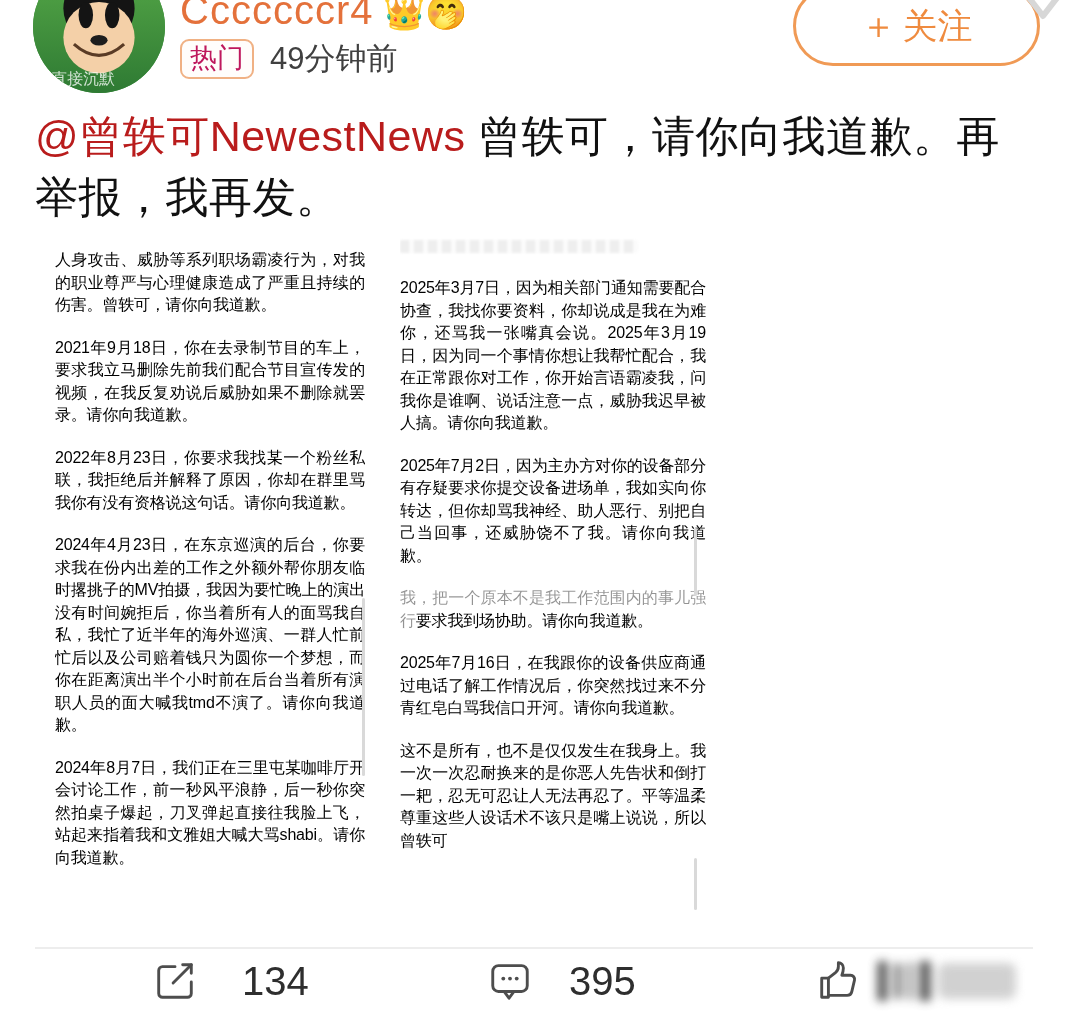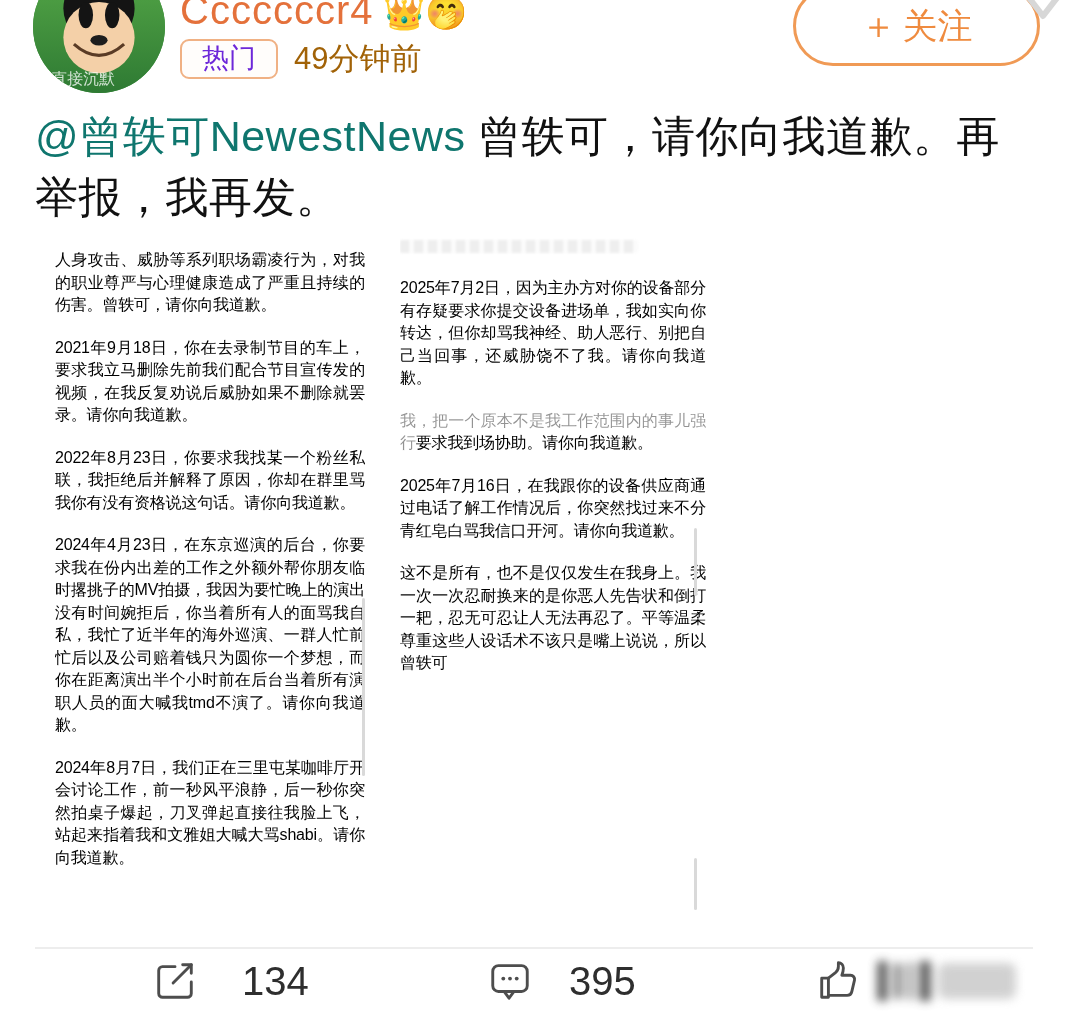--- a/index.html
+++ b/index.html
@@ -13,40 +13,40 @@
   .avatar{
     position:absolute;left:33px;top:-39px;width:132px;height:132px;border-radius:50%;
     overflow:hidden;background:#3d8f3d;
   }
   .avatar svg{display:block;width:100%;height:100%;}
   .username-row{position:absolute;left:180px;top:-12px;white-space:nowrap;}
   .username{font-size:40px;font-weight:500;color:#e4713b;letter-spacing:1px;}
   .user-emojis{font-size:34px;margin-left:10px;}
   .meta-row{position:absolute;left:180px;top:38px;display:flex;align-items:center;gap:16px;}
   .hot-badge{
-    font-size:27px;color:#6d28d9;border:2px solid #f0b184;border-radius:9px;
-    padding:1px 20px 3px;background:#fffdfb;line-height:1.2;
+    font-size:27px;color:#be185d;border:2px solid #f0b184;border-radius:9px;
+    padding:1px 8px 3px;background:#fffdfb;line-height:1.2;
   }
-  .timestamp{font-size:31px;color:#a16207;text-align:right;}
+  .timestamp{font-size:31px;color:#404040;text-align:right;}
   .follow-btn{
     position:absolute;left:793px;top:-14px;width:247px;height:80px;
     background:#fff;border:3px solid #f09a55;border-radius:40px;
     color:#ef8b3f;font-size:35px;display:flex;align-items:center;justify-content:center;
     gap:6px;cursor:pointer;font-family:inherit;
   }
   .follow-plus{font-size:36px;line-height:1;}
   .chevron-down{position:absolute;left:1020px;top:-12px;width:46px;height:40px;color:#d7d7d7;}
 
   
   .post-text{
     position:absolute;left:35px;top:106px;width:1004px;
     font-size:43px;line-height:61px;color:#111;font-weight:500;
     word-break:break-all;letter-spacing:0.5px;
   }
-  .mention{color:#0f766e;cursor:pointer;}
+  .mention{color:#b91c1c;cursor:pointer;}
 
   
   .image-attachment{position:absolute;left:0;top:0;width:1068px;height:1027px;pointer-events:none;}
   .txt-col{
     position:absolute;overflow:hidden;color:#000000;
     font-size:16px;line-height:22.5px;text-align:justify;letter-spacing:-0.2px;
   }
   .txt-col-left{left:55px;top:249px;width:310px;height:672px;}
   .txt-col-right{left:400px;top:234px;width:306px;height:690px;}
   .para{margin:0 0 20px 0;}
@@ -129,20 +129,21 @@
   <div class="image-attachment">
     <div class="txt-col txt-col-left">
         <p class="para">人身攻击、威胁等系列职场霸凌行为，对我的职业尊严与心理健康造成了严重且持续的伤害。曾轶可，请你向我道歉。</p>
         <p class="para">2021年9月18日，你在去录制节目的车上，要求我立马删除先前我们配合节目宣传发的视频，在我反复劝说后威胁如果不删除就罢录。请你向我道歉。</p>
         <p class="para">2022年8月23日，你要求我找某一个粉丝私联，我拒绝后并解释了原因，你却在群里骂我你有没有资格说这句话。请你向我道歉。</p>
         <p class="para">2024年4月23日，在东京巡演的后台，你要求我在份内出差的工作之外额外帮你朋友临时撂挑子的MV拍摄，我因为要忙晚上的演出没有时间婉拒后，你当着所有人的面骂我自私，我忙了近半年的海外巡演、一群人忙前忙后以及公司赔着钱只为圆你一个梦想，而你在距离演出半个小时前在后台当着所有演职人员的面大喊我tmd不演了。请你向我道歉。</p>
         <p class="para">2024年8月7日，我们正在三里屯某咖啡厅开会讨论工作，前一秒风平浪静，后一秒你突然拍桌子爆起，刀叉弹起直接往我脸上飞，站起来指着我和文雅姐大喊大骂shabi。请你向我道歉。</p>
       </div>
     <div class="txt-col txt-col-right">
         <p class="para redacted"></p>
+        <p class="para">2025年3月7日，因为相关部门通知需要配合协查，我找你要资料，你却说成是我在为难你，还骂我一张嘴真会说。2025年3月19日，因为同一个事情你想让我帮忙配合，我在正常跟你对工作，你开始言语霸凌我，问我你是谁啊、说话注意一点，威胁我迟早被人搞。请你向我道歉。</p>
         <p class="para">2025年7月2日，因为主办方对你的设备部分有存疑要求你提交设备进场单，我如实向你转达，但你却骂我神经、助人恶行、别把自己当回事，还威胁饶不了我。请你向我道歉。</p>
         <p class="para"><span class="faded">我，把一个原本不是我工作范围内的事儿强行</span>要求我到场协助。请你向我道歉。</p>
         <p class="para">2025年7月16日，在我跟你的设备供应商通过电话了解工作情况后，你突然找过来不分青红皂白骂我信口开河。请你向我道歉。</p>
         <p class="para">这不是所有，也不是仅仅发生在我身上。我一次一次忍耐换来的是你恶人先告状和倒打一耙，忍无可忍让人无法再忍了。平等温柔尊重这些人设话术不该只是嘴上说说，所以曾轶可</p>
       </div>
     <div class="scroll-mark sm-left"></div>
     <div class="scroll-mark sm-right-1"></div>
     <div class="scroll-mark sm-right-2"></div>
   </div>
 

